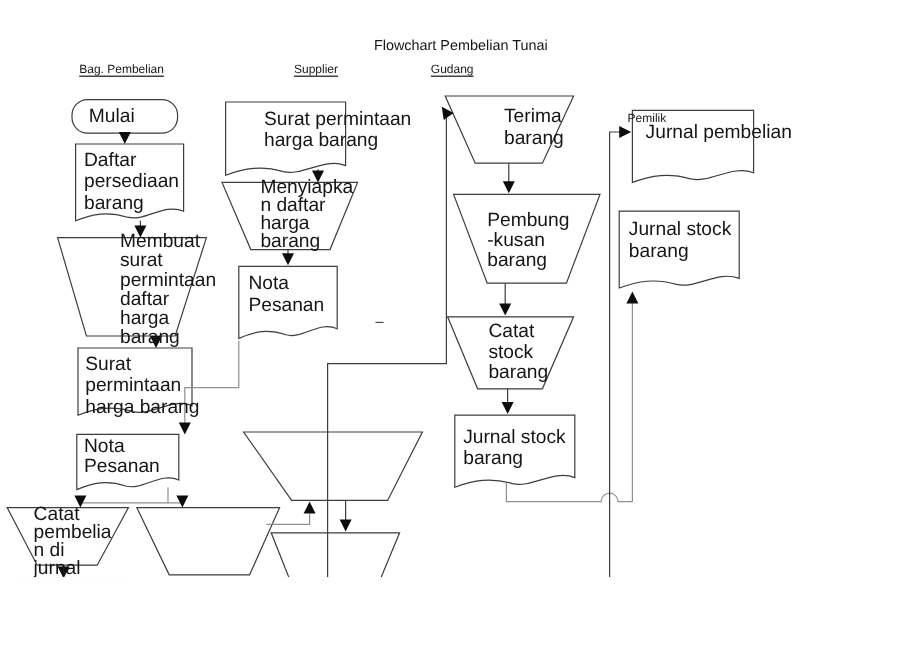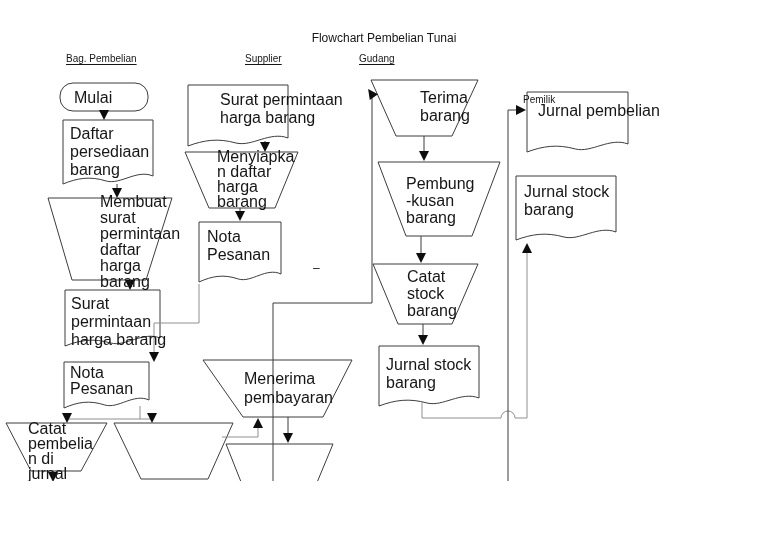--- a/index.html
+++ b/index.html
@@ -113,22 +113,20 @@
   <div class="nl" style="left:21px;top:486px;line-height:18px;">Jurnal
 pembelian</div>
   <div class="nl" style="left:196px;top:91px;line-height:18px;margin-left:24px;">Surat permintaan
 harga barang</div>
   <div class="nl" style="left:217px;top:149px;line-height:15px;">Menyiapka
 n daftar
 harga
 barang</div>
   <div class="nl" style="left:207px;top:228px;line-height:18px;">Nota
 Pesanan</div>
-  <div class="nl" style="left:244px;top:369px;line-height:19px;">Menerima
-pembayaran</div>
   <div class="nl" style="left:420px;top:89px;line-height:18px;">Terima
 barang</div>
   <div class="nl" style="left:406px;top:175px;line-height:17px;">Pembung
 -kusan
 barang</div>
   <div class="nl" style="left:407px;top:268px;line-height:17px;">Catat
 stock
 barang</div>
   <div class="nl" style="left:386px;top:356px;line-height:18px;">Jurnal stock
 barang</div>

